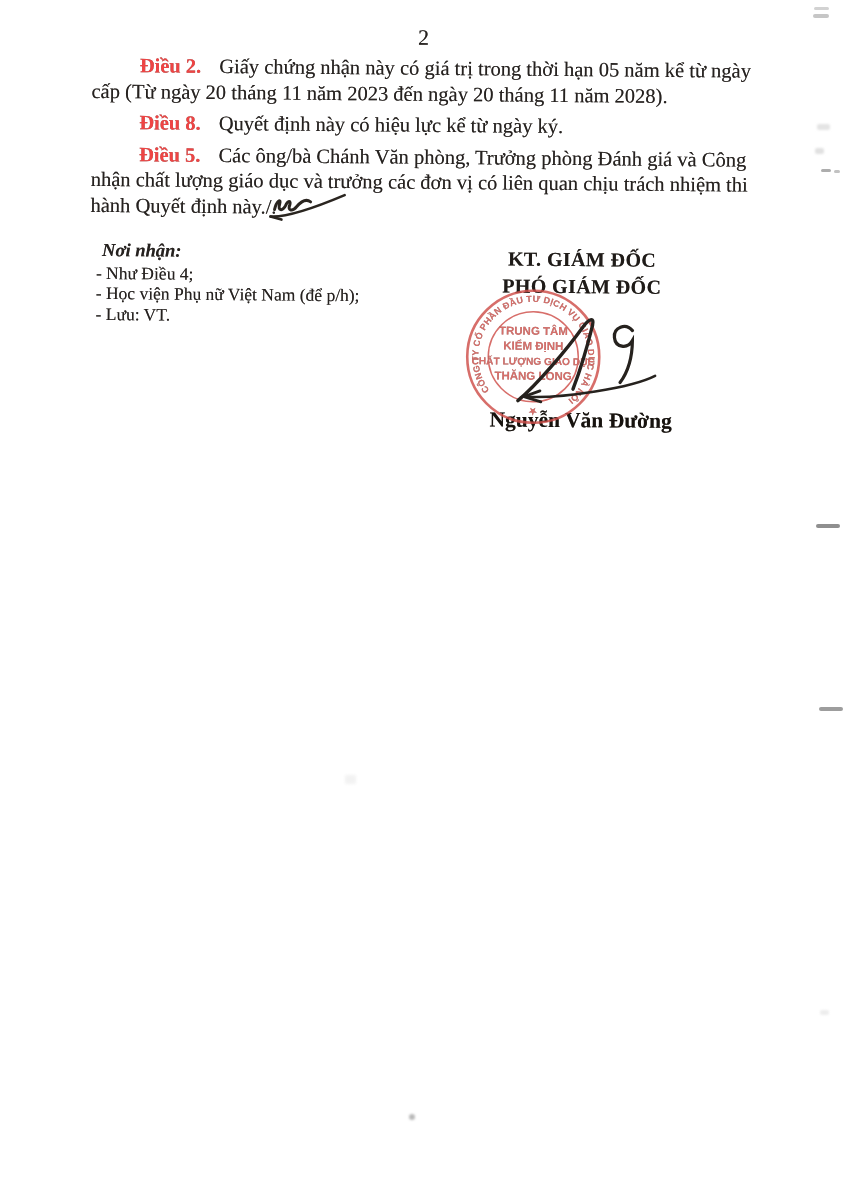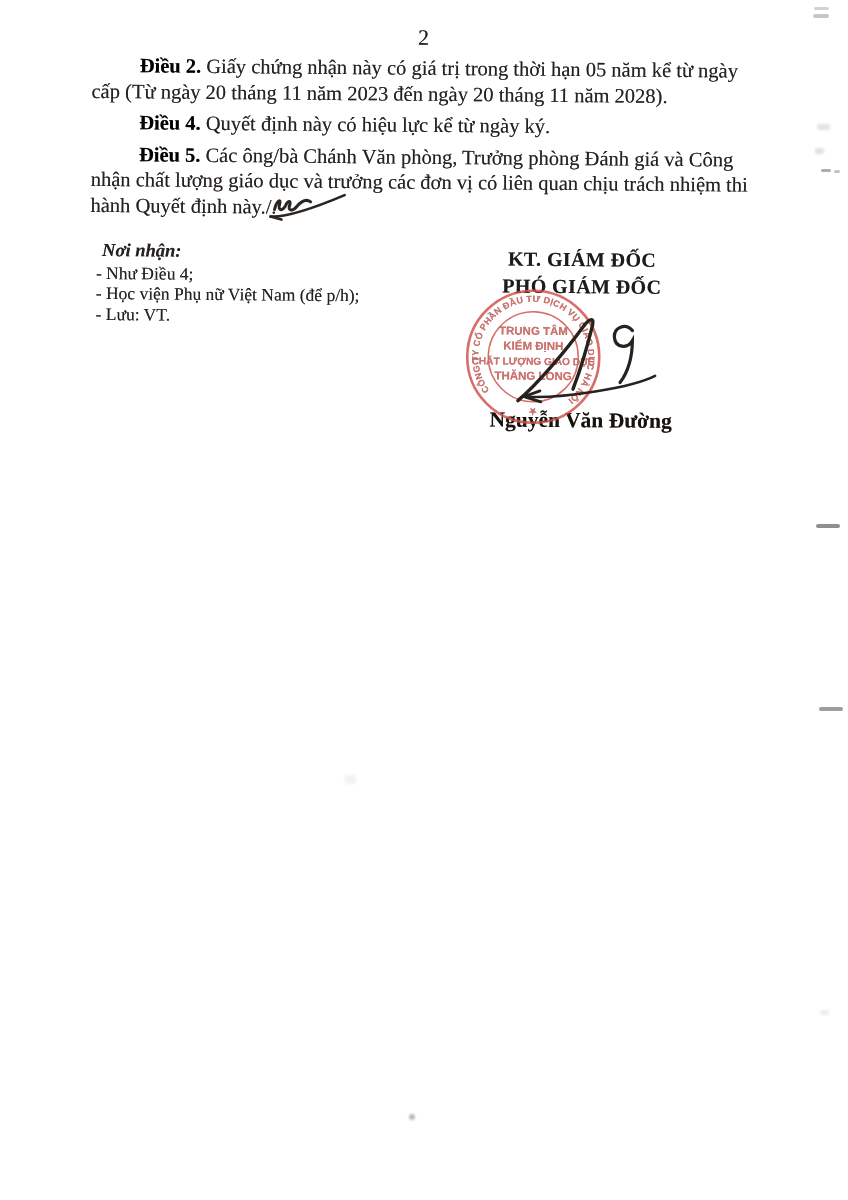--- a/index.html
+++ b/index.html
@@ -19,21 +19,21 @@
     position:absolute;top:22px;left:0;width:848px;text-align:center;
     font-size:22px;letter-spacing:1px;
   }
   .body-text{
     position:absolute;left:92px;top:53px;width:690px;
     font-size:20.5px;line-height:25.5px;
   }
   .para{margin:0 0 6px 0;}
   .line{white-space:nowrap;}
   .line.first{padding-left:48px;}
-  .art-label{font-weight:bold;margin-right:5px;color:#000000;}
+  .art-label{font-weight:bold;margin-right:18px;color:#ef4444;}
 
   .recipients{
     position:absolute;left:98px;top:240px;font-size:17.5px;line-height:20.5px;
   }
   .rec-head{font-weight:bold;font-style:italic;font-size:18.5px;padding-left:6px;margin-bottom:2px;}
 
   .sig-titles{
     position:absolute;left:468px;top:242px;width:232px;text-align:center;
     font-weight:bold;font-size:20px;line-height:27px;letter-spacing:.4px;color:#1f1b18;
   }
@@ -67,21 +67,21 @@
     <div class="page-num">2</div>
 
     <div class="body-text">
 
       <div class="para">
         <div class="line first"><span class="art-label">Điều 2.</span><span>Giấy chứng nhận này có giá trị trong thời hạn 05 năm kể từ ngày</span></div>
         <div class="line">cấp (Từ ngày 20 tháng 11 năm 2023 đến ngày 20 tháng 11 năm 2028).</div>
       </div>
 
       <div class="para">
-        <div class="line first"><span class="art-label">Điều 4.</span><span>Quyết định này có hiệu lực kể từ ngày ký.</span></div>
+        <div class="line first"><span class="art-label">Điều 8.</span><span>Quyết định này có hiệu lực kể từ ngày ký.</span></div>
       </div>
 
       <div class="para">
         <div class="line first"><span class="art-label">Điều 5.</span><span>Các ông/bà Chánh Văn phòng, Trưởng phòng Đánh giá và Công</span></div>
         <div class="line">nhận chất lượng giáo dục và trưởng các đơn vị có liên quan chịu trách nhiệm thi</div>
         <div class="line">hành Quyết định này./.</div>
       </div>
     </div>
 
     <svg class="initial-squiggle" viewBox="0 0 80 32">

